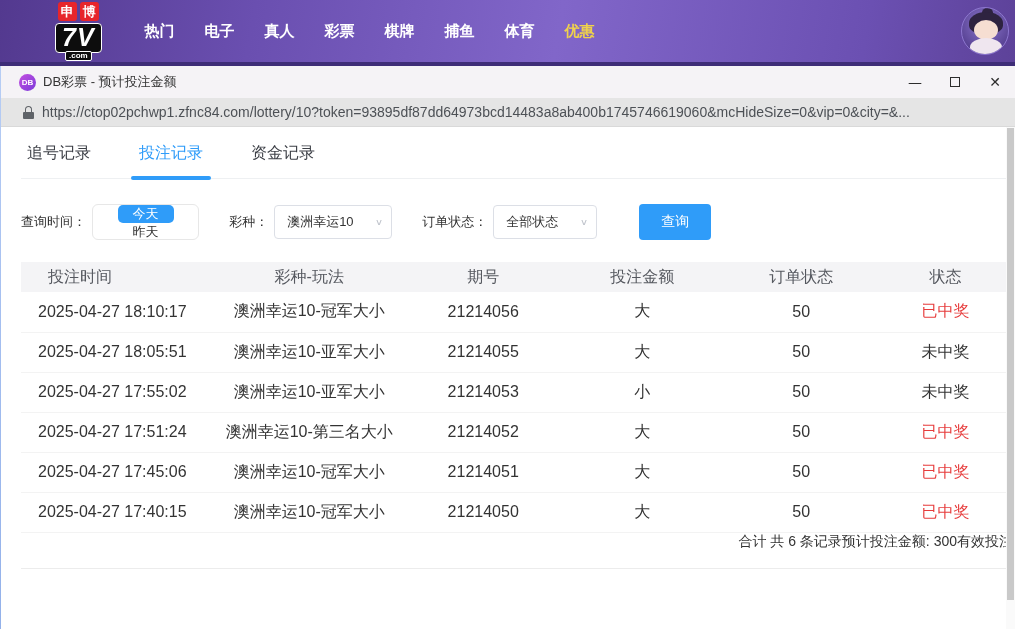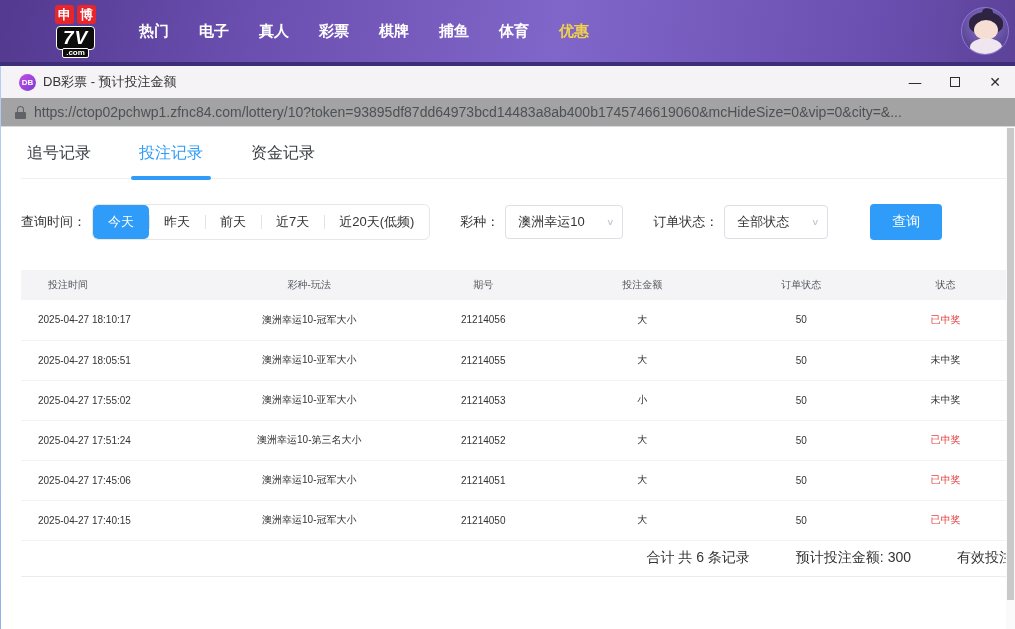--- a/index.html
+++ b/index.html
@@ -9,21 +9,21 @@
 
   
   .site-header { height:62px; display:flex; align-items:center;
     background:linear-gradient(100deg,#53398f 0%,#6a4fb0 25%,#8166c9 55%,#6b50b2 85%,#5d4299 100%);
     padding:0 0 0 55px; position:relative; }
   .header-edge { height:4px; background:#3e2d77; }
   .logo { display:flex; flex-direction:column; align-items:center; line-height:1; margin-right:28px; }
   .logo-row { display:flex; gap:3px; margin-bottom:2px; }
   .logo-sq { width:19px; height:19px; background:#e7252b; border-radius:3px; color:#fff;
     font-size:13px; font-weight:bold; display:flex; align-items:center; justify-content:center; }
-  .logo-7v { background:#0d0d0d; color:#fff; font-weight:bold; font-size:19px; font-style:italic;
+  .logo-7v { background:#0d0d0d; color:#fff; font-weight:bold; font-size:25px; font-style:italic;
     border-radius:4px; padding:1px 6px 2px; border:1px solid #fff; letter-spacing:1px; }
   .logo-com { background:#0d0d0d; color:#fff; font-size:8px; font-weight:bold; border-radius:2px;
     padding:0 3px; margin-top:-2px; border:1px solid #fff; }
   .main-nav { display:flex; align-items:center; }
   .nav-item { color:#fff; font-size:15px; font-weight:bold; width:60px; text-align:center; cursor:pointer; }
   .nav-item.hl { color:#f0d24b; }
   .avatar { position:absolute; right:6px; top:7px; width:48px; height:48px; border-radius:50%;
     background:radial-gradient(circle at 50% 35%, #8f7ad0 0%, #5a4496 70%, #47327e 100%);
     overflow:hidden; border:1px solid #8d77cf; }
   .avatar .hair { position:absolute; left:7px; top:4px; width:34px; height:22px; border-radius:50% 50% 40% 40%; background:#2e2340; }
@@ -40,59 +40,59 @@
   .browser { flex:1; height:100%; background:#fff; position:relative; display:flex; flex-direction:column; }
   .title-bar { height:32px; background:#f5f3f6; display:flex; align-items:center; padding-left:18px; }
   .favicon { width:17px; height:17px; border-radius:50%;
     background:linear-gradient(135deg,#c44fe0 0%,#7b3bda 100%); color:#fff; font-size:8px; font-weight:bold;
     display:flex; align-items:center; justify-content:center; margin-right:7px; }
   .win-title { font-size:13px; color:#333; }
   .win-controls { margin-left:auto; display:flex; height:100%; }
   .win-btn { width:40px; height:100%; display:flex; align-items:center; justify-content:center;
     font-size:14px; color:#2c2c2c; cursor:pointer; font-family:"DejaVu Sans",sans-serif; }
   .win-btn .sq { width:10px; height:10px; border:1.5px solid #2c2c2c; display:block; }
-  .url-bar { height:29px; background:#a3a3a3; border-bottom:1px solid #d9d9d9; display:flex; align-items:center; padding:0 10px; }
+  .url-bar { height:29px; background:#e5e5e5; border-bottom:1px solid #d9d9d9; display:flex; align-items:center; padding:0 18px; }
   .lock-icon { width:11px; height:13px; position:relative; margin:0 8px 0 4px; flex:0 0 auto; }
   .lock-icon .shackle { position:absolute; top:0; left:2px; width:7px; height:8px; border:1.5px solid #5f6368; border-bottom:none; border-radius:4px 4px 0 0; }
   .lock-icon .bodyp { position:absolute; bottom:0; left:0; width:11px; height:7px; background:#5f6368; border-radius:1px; }
   .url-text { font-size:14px; color:#4d5156; white-space:nowrap; overflow:hidden; }
 
   
   .content { flex:1; position:relative; padding-left:20px; overflow:hidden; }
   .tabs { display:flex; gap:36px; padding-top:16px; border-bottom:1px solid #eef0f2; }
   .tab { font-size:16px; color:#3c3f46; padding:0 6px 14px; cursor:pointer; position:relative; }
   .tab.active { color:#2f9cf9; }
   .tab.active::after { content:""; position:absolute; left:-2px; right:-2px; bottom:-2px; height:4px;
     border-radius:4px; background:#2f9cf9; }
 
   .filters { display:flex; align-items:center; margin-top:25px; font-size:13px; color:#333; }
   .flabel { margin-right:6px; }
-  .seg-group { display:flex; align-items:center; border:1px solid #e7e7e7; border-radius:6px; height:36px; overflow:hidden; background:#fff; }
+  .seg-group { display:flex; align-items:center; border:1px solid #e7e7e7; border-radius:6px; height:36px; overflow:hidden; background:#fff;flex-direction:column; }
   .seg { padding:0 15px; height:100%; display:flex; align-items:center; color:#333; cursor:pointer; position:relative; }
   .seg + .seg::before { content:""; position:absolute; left:0; top:10px; bottom:10px; width:1px; background:#e3e3e3; }
   .seg.active { background:#2f9cf9; color:#fff; border-radius:5px; }
   .seg.active::before { display:none; }
   .select-box { display:flex; align-items:center; justify-content:space-between; border:1px solid #dcdfe6; border-radius:4px;
     height:34px; padding:0 8px 0 12px; color:#333; background:#fff; cursor:pointer; }
   .chev { color:#c0c4cc; font-size:11px; margin-left:8px; transform:scaleY(0.8); }
   .btn-search { background:#2f9cf9; color:#fff; border:none; border-radius:4px; width:72px; height:36px;
     font-size:14px; cursor:pointer; font-family:inherit; }
 
   
-  .grid { width:994px; margin-top:30px; border-collapse:collapse; table-layout:fixed; font-size:10px; }
+  .grid { width:994px; margin-top:22px; border-collapse:collapse; table-layout:fixed; font-size:16px; }
   .grid col.c1{width:19%} .grid col.c2{width:20%} .grid col.c3{width:15%} .grid col.c4{width:17%} .grid col.c5{width:15%} .grid col.c6{width:14%}
   .grid thead th { background:#f4f4f6; color:#55585f; font-weight:normal; height:30px; text-align:center; }
   .grid thead th:first-child { text-align:left; padding-left:27px; }
   .grid tbody td { height:40px; color:#333; text-align:center; border-bottom:1px solid #f3f3f3; }
   .grid tbody td:first-child { text-align:left; padding-left:17px; }
   .status { color:#3c3f46; }
   tr.won .status { color:#e63c3c; }
 
-  .summary { width:994px; height:36px; display:flex; align-items:center; justify-content:flex-end;
-    gap:46px; border-bottom:1px solid #ececec; font-size:14px; color:#333; }
+  .summary { width:994px; height:36px; display:flex; align-items:flex-start; justify-content:flex-end;
+    border-bottom:1px solid #ececec; font-size:14px; color:#333; }
   .summary .clip { width:58px; overflow:hidden; white-space:nowrap; flex:0 0 auto; }
 
   
   .scrollbar { position:absolute; right:0; top:61px; bottom:0; width:9px; background:#fafafa; }
   .scroll-thumb { position:absolute; top:1px; left:1px; width:7px; height:472px; background:#c9c9c9; border-radius:0px; }
 </style>
 </head>
 <body>
 
 <div class="stage">

